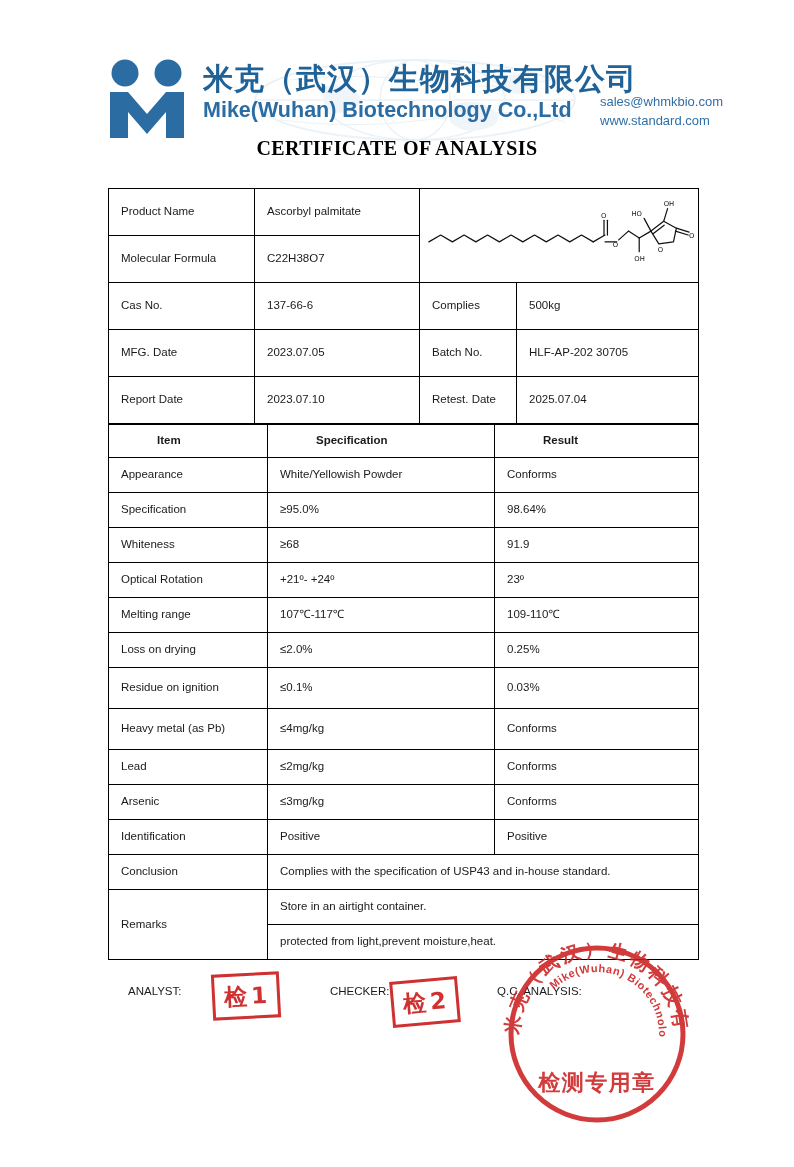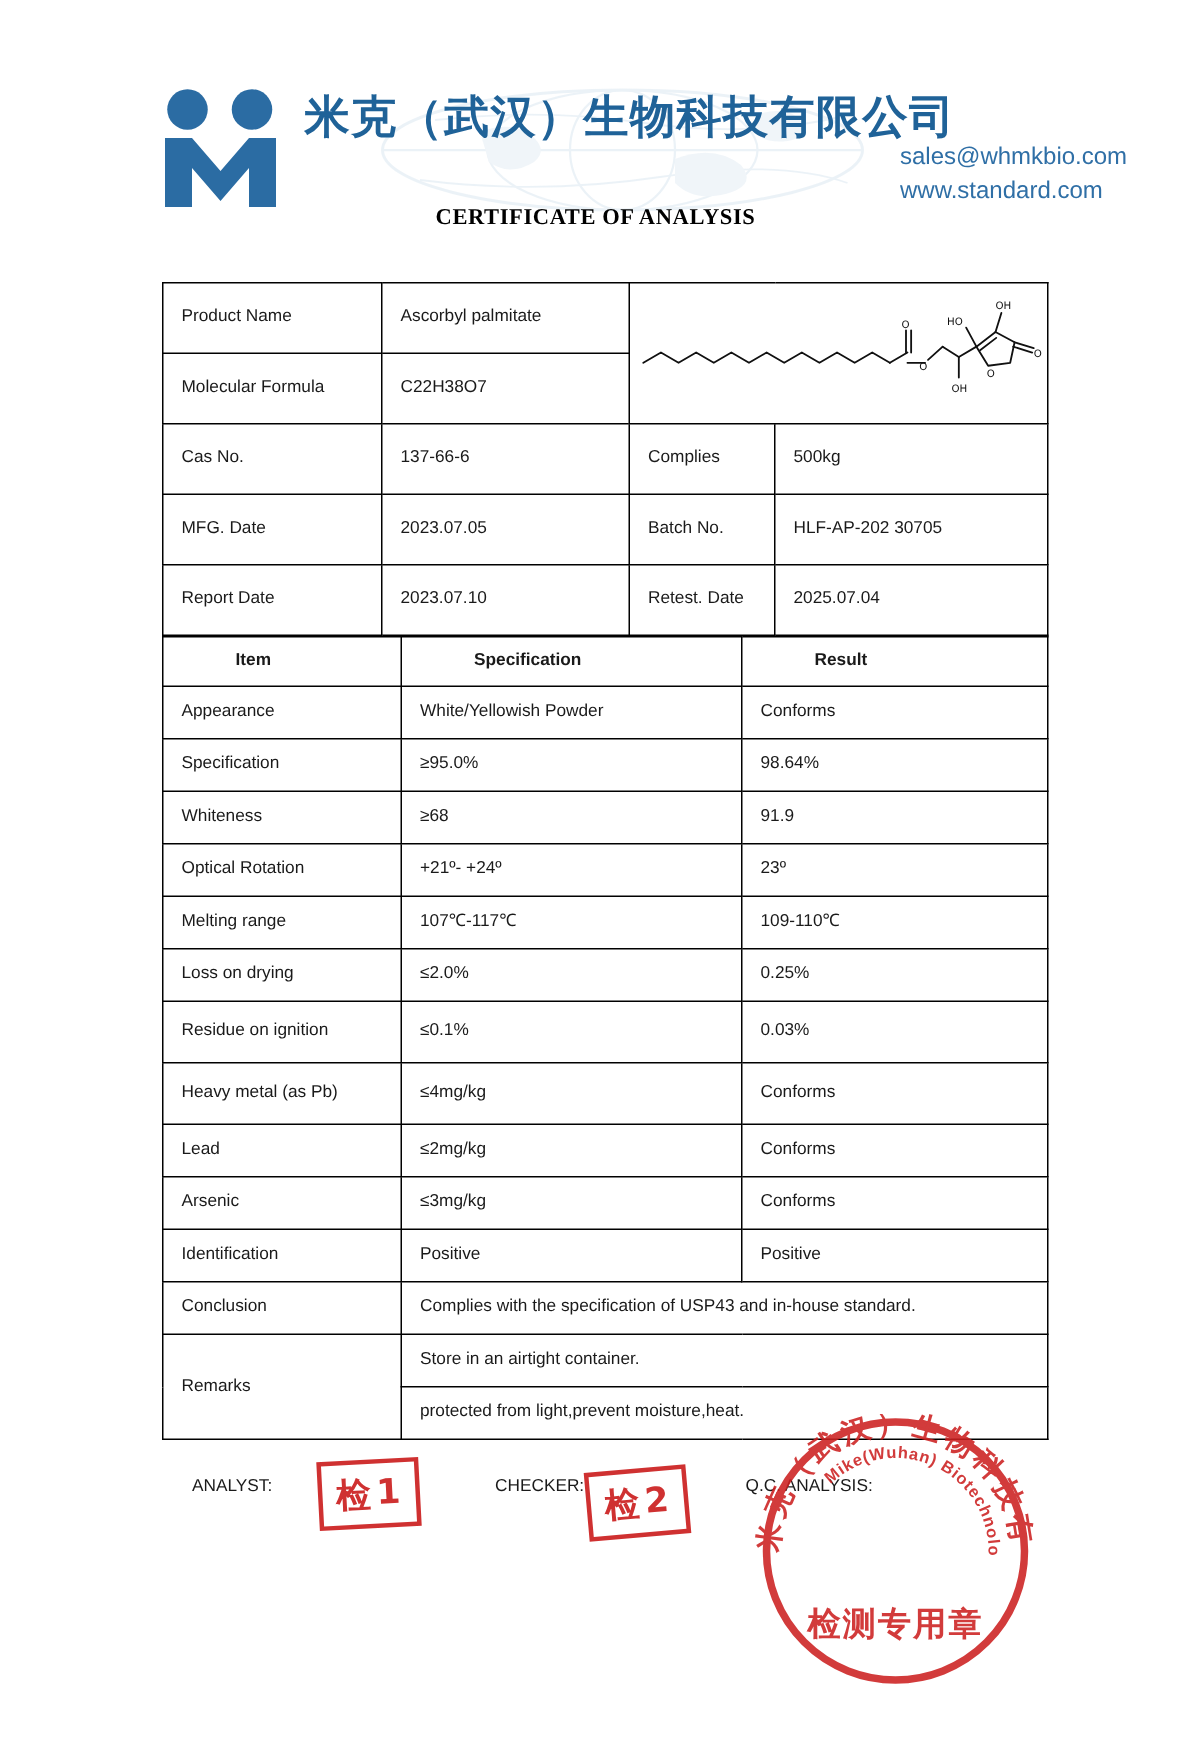--- a/index.html
+++ b/index.html
@@ -54,34 +54,34 @@
     color: #2b6ca3;
     line-height: 1.2;
     margin-top: 2px;
     white-space: nowrap;
   }
 
   .contact-block {
     position: absolute;
     left: 600px;
     top: 93px;
-    font-size: 16px;
+    font-size: 13px;
     color: #2f6fa6;
     line-height: 1.45;
     white-space: nowrap;
   }
 
   .doc-title {
     position: absolute;
     left: 0;
     top: 137px;
     width: 794px;
     text-align: center;
     font-family: "Liberation Serif", serif;
-    font-size: 15px;
+    font-size: 20px;
     font-weight: bold;
     letter-spacing: 0.4px;
     color: #000000;
   }
 
   
   .watermark {
     position: absolute;
     left: 250px;
     top: 58px;
@@ -200,20 +200,21 @@
       <g fill="#2b6ca3">
         <circle cx="21" cy="15" r="13.5"></circle>
         <circle cx="64" cy="15" r="13.5"></circle>
         <path d="M6 34 h18 l19 22 l19 -22 h18 v46 h-18 v-26 l-19 22 l-19 -22 v26 h-18 z"></path>
       </g>
     </svg>
   </div>
 
   <div class="company-block">
     <div class="company-cn">米克（武汉）生物科技有限公司</div>
+    <div class="company-en">Mike(Wuhan) Biotechnology Co.,Ltd</div>
   </div>
 
   <div class="contact-block">
     <div>sales@whmkbio.com</div>
     <div>www.standard.com</div>
   </div>
 
   <div class="doc-title">CERTIFICATE OF ANALYSIS</div>
 </div>
 

